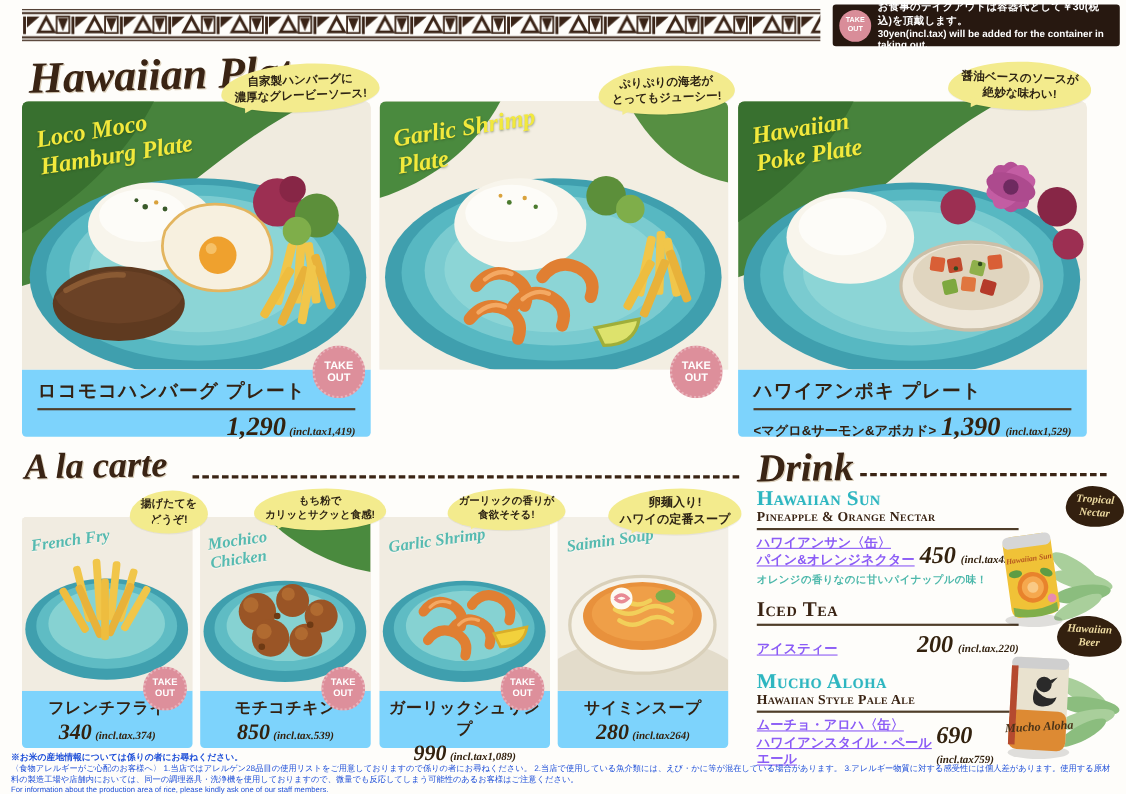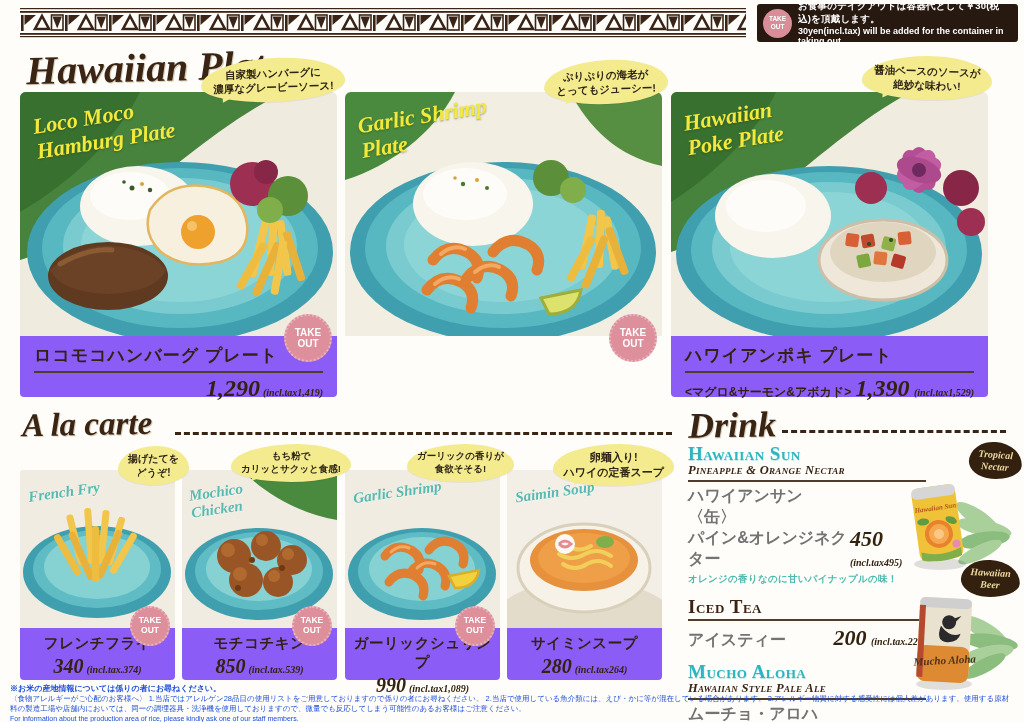--- a/index.html
+++ b/index.html
@@ -48,21 +48,21 @@
     text-align:center; z-index:6; box-shadow:0 1px 0 rgba(0,0,0,.05); }
   .bubble::after { content:""; position:absolute; left:18px; bottom:-9px; width:0; height:0;
     border:9px solid transparent; border-top-color:#f3eb8d; border-left-width:3px; transform:rotate(18deg); }
 
   .takeout-badge { position:absolute; background:#dd8f9b; color:#fff; border-radius:50%;
     display:flex; align-items:center; justify-content:center; text-align:center;
     font-weight:bold; z-index:7; border:2px dotted #e9b3bb; line-height:1.15; }
   .plate-card .takeout-badge { width:48px; height:48px; right:5px; top:222px; font-size:10px; }
   .alc-card .takeout-badge { width:40px; height:40px; right:5px; top:136px; font-size:8.5px; }
 
-  .nameplate { background:#8b5cf6; padding:8px 14px 5px; border-radius:0 0 4px 4px; }
+  .nameplate { background:#7dd3fc; padding:8px 14px 5px; border-radius:0 0 4px 4px; }
   .plate-card .nameplate { width:317px; height:61px; }
   .alc-card .nameplate { width:155px; height:52px; padding:6px 8px 4px; text-align:center; }
   .jp-name { font-weight:bold; color:#332213; }
   .plate-card .jp-name { font-size:17px; letter-spacing:1px; border-bottom:2px solid #4f3d29; padding-bottom:4px; }
   .alc-card .jp-name { font-size:14.5px; letter-spacing:0.5px; }
   .price-row { display:flex; justify-content:flex-end; align-items:baseline; gap:3px; margin-top:2px; }
   .price-row.with-sub { justify-content:space-between; }
   .sub-name { font-size:12px; font-weight:bold; color:#332213; }
   .price { font-family:"Liberation Serif", serif; font-style:italic; font-weight:bold; color:#33220f; }
   .plate-card .price { font-size:24px; }
@@ -71,24 +71,24 @@
   .alc-card .price-row { justify-content:center; }
 
   
   .drink-col { left:688px; top:444px; width:238px; }
   .drink-entry { margin-bottom:11px; }
   .d-head { font-family:"Liberation Serif", serif; font-variant:small-caps; font-weight:bold;
     font-size:19px; line-height:1; letter-spacing:0.5px; }
   .teal { color:#2eb6c0; text-shadow:0.5px 0.5px 0 #bfe8ea; }
   .brown { color:#3a2414; }
   .d-sub { font-family:"Liberation Serif", serif; font-variant:small-caps; font-weight:bold;
-    font-size:12.5px; color:#3a2414; line-height:1.15; letter-spacing:0.3px;font-style:italic; }
+    font-size:12.5px; color:#3a2414; line-height:1.15; letter-spacing:0.3px; }
   .d-rule { border-bottom:2px solid #4f3d29; margin:3px 0 4px; }
   .d-row { display:flex; justify-content:space-between; align-items:flex-end; }
-  .d-jp { font-size:16px; font-weight:bold; color:#737373; line-height:1.3; }
+  .d-jp { font-size:12px; font-weight:bold; color:#8b5cf6; line-height:1.3;text-decoration:underline; }
   .d-price { font-size:22px; }
   .d-note { font-size:9.5px; font-weight:bold; margin-top:3px; letter-spacing:0.3px; }
   .note-teal { color:#4db8ab; }
 
   .drink-art { left:898px; top:440px; width:126px; height:248px; }
   .tag-bubble { position:absolute; background:#33200f; color:#ecd9a0; border-radius:48% 52% 55% 45% / 55% 60% 40% 45%;
     font-family:"Liberation Serif", serif; font-style:italic; font-weight:bold; font-size:10px;
     line-height:1.15; text-align:center; padding:7px 9px; z-index:3; }
   .tag-bubble::after { content:""; position:absolute; left:14px; bottom:-7px; border:7px solid transparent;
     border-top-color:#33200f; border-left-width:2px; transform:rotate(25deg); }

